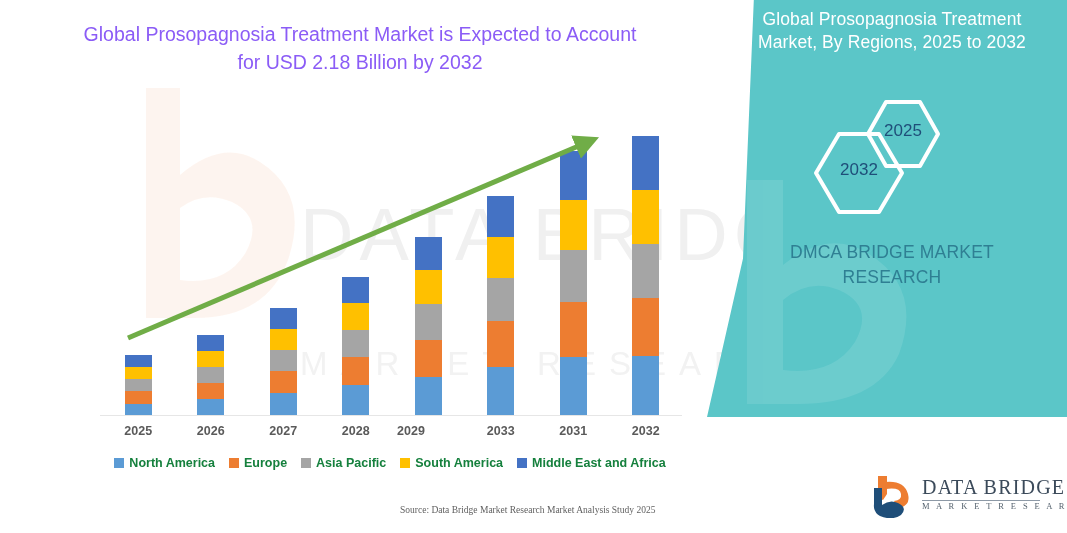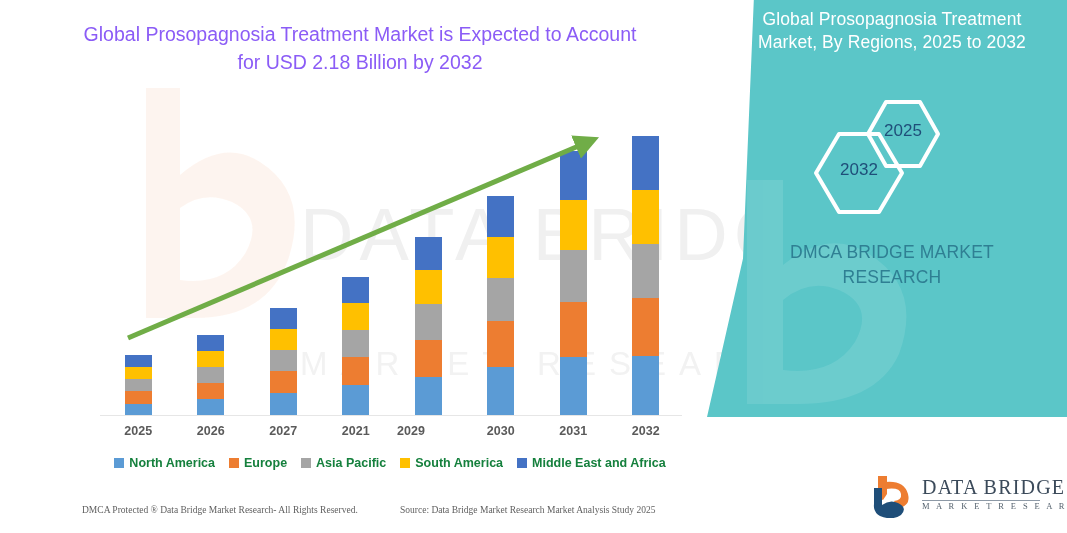--- a/index.html
+++ b/index.html
@@ -369,23 +369,23 @@
           <path d="M0,0 L5,2.5 L0,5 Z" fill="#70ad47"></path>
         </marker>
       </defs>
       <line x1="28" y1="218" x2="488" y2="22" stroke="#70ad47" stroke-width="5" marker-end="url(#arrowhead)"></line>
     </svg>
 
     <div class="xlabels" id="xlabels">
         <div class="xlabel" style="left: 8.25px;">2025</div>
         <div class="xlabel" style="left: 80.75px;">2026</div>
         <div class="xlabel" style="left: 153.25px;">2027</div>
-        <div class="xlabel" style="left: 225.75px;">2021</div>
+        <div class="xlabel" style="left: 225.75px;">2028</div>
         <div class="xlabel" style="left: 281px;">2029</div>
-        <div class="xlabel" style="left: 370.75px;">2030</div>
+        <div class="xlabel" style="left: 370.75px;">2033</div>
         <div class="xlabel" style="left: 443.25px;">2031</div>
         <div class="xlabel" style="left: 515.75px;">2032</div>
       </div>
 
     <div class="legend" id="legend">
         <div class="legend-item">
           <span class="legend-swatch" style="background: rgb(91, 155, 213);"></span>
           <span class="legend-label">North America</span>
         </div>
         <div class="legend-item">
@@ -400,21 +400,20 @@
           <span class="legend-swatch" style="background: rgb(255, 192, 0);"></span>
           <span class="legend-label">South America</span>
         </div>
         <div class="legend-item">
           <span class="legend-swatch" style="background: rgb(68, 114, 196);"></span>
           <span class="legend-label">Middle East and Africa</span>
         </div>
       </div>
 
     <div class="footer">
-      <div class="footer-left">DMCA Protected ® Data Bridge Market Research-  All Rights Reserved.</div>
       <div class="footer-right">Source: Data Bridge Market Research  Market Analysis Study 2025</div>
     </div>
   </div>
 
   <div class="teal-panel">
 
     <svg class="teal-watermark" viewBox="0 0 240 240">
       <path d="M30 10 L66 10 L66 95 Q112 58 152 84 Q206 118 182 184 Q158 236 74 234 L30 234 Z
                M66 130 L66 200 Q116 206 138 172 Q158 136 122 120 Q92 108 66 130 Z" fill="#ffffff" fill-rule="evenodd"></path>
     </svg>

